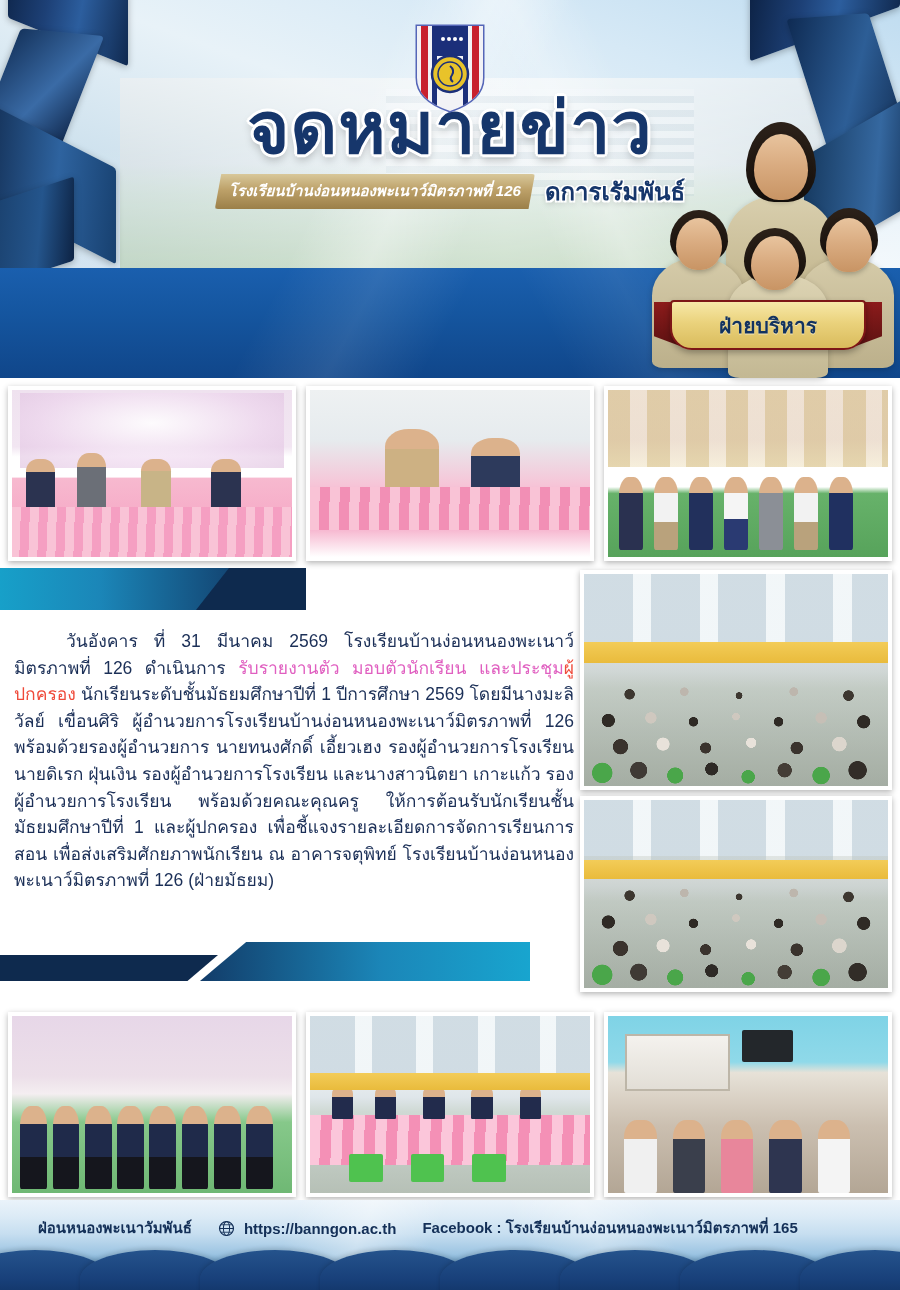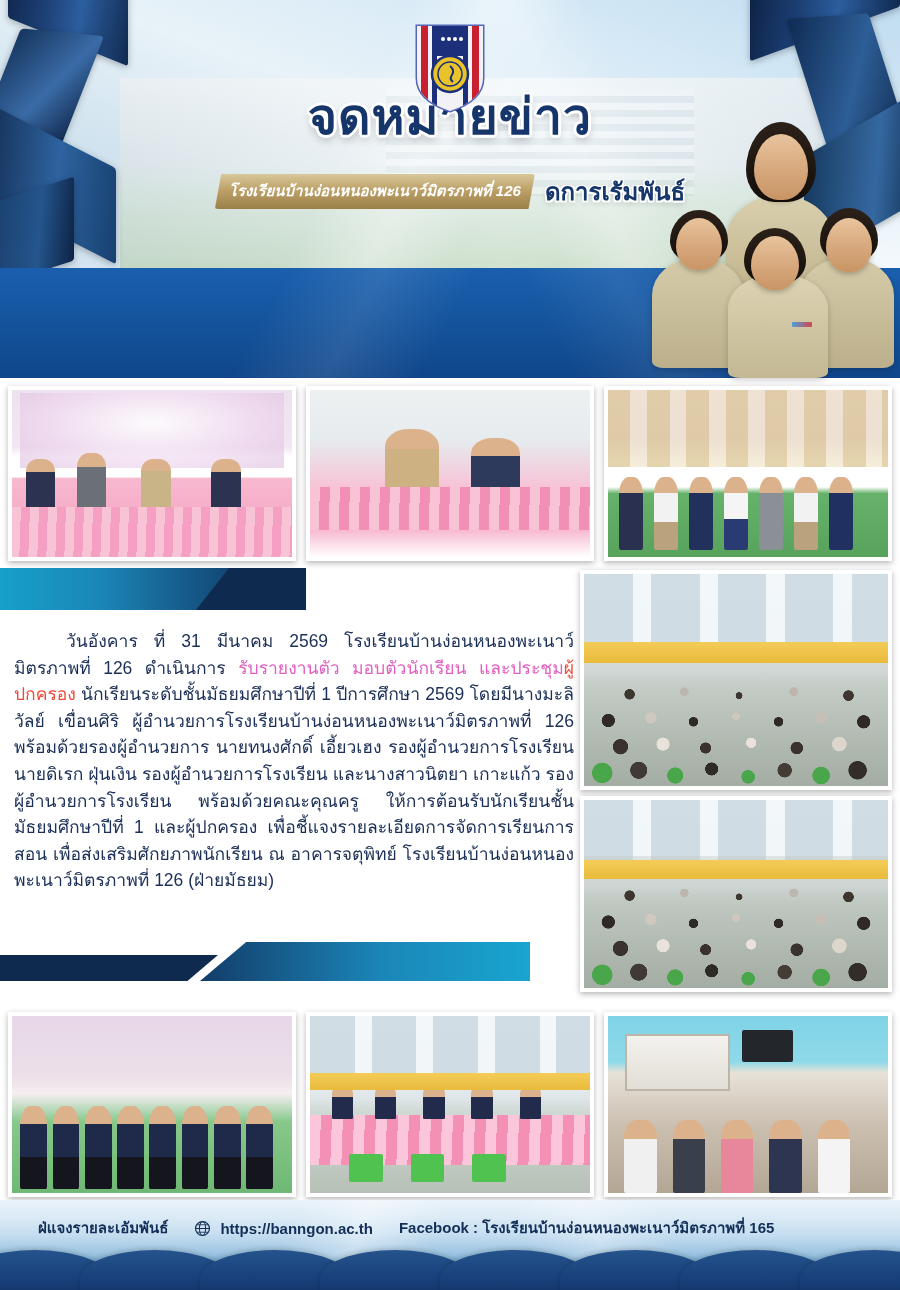--- a/index.html
+++ b/index.html
@@ -60,21 +60,21 @@
   .ribbon-r .rb3 { right:-18px; top:132px; width:120px; height:110px; transform:skewY(-30deg);
     background:linear-gradient(95deg,#16395f,#3568a0 60%,#0f2a4e); border-radius:3px;}
 
   .crest {
     position:absolute; left:50%; transform:translateX(-50%); top:22px;
     width:74px; height:92px; z-index:6;
   }
 
   .hdr-title {
     position:absolute; left:0; right:0; top:92px; text-align:center; z-index:5;
-    font-size:50px; font-weight:bold; color:#16366b; letter-spacing:1px;
+    font-size:72px; font-weight:bold; color:#16366b; letter-spacing:1px;
     line-height:1;
     text-shadow:
       -2px -2px 0 #fff, 2px -2px 0 #fff, -2px 2px 0 #fff, 2px 2px 0 #fff,
       -3px 0 0 #fff, 3px 0 0 #fff, 0 -3px 0 #fff, 0 3px 0 #fff,
       0 5px 10px rgba(0,0,0,.28);
   }
   .hdr-sub-wrap {
     position:absolute; left:0; right:0; top:172px; z-index:5;
     display:flex; justify-content:center; align-items:center; gap:10px;
   }
@@ -349,20 +349,27 @@
     <div class="body-u" style="left:156px; top:150px; width:94px; height:110px; background:linear-gradient(180deg,#d5cba9,#bcb08b);"></div>
     <div class="hair" style="left:176px; top:100px; width:58px; height:54px;"></div>
     <div class="face" style="left:182px; top:110px; width:46px; height:54px;"></div>
 
     <div class="body-u" style="left:84px; top:166px; width:100px; height:104px; background:linear-gradient(180deg,#ddd4b4,#c3b893);"></div>
     <div class="hair" style="left:100px; top:120px; width:62px; height:56px;"></div>
     <div class="face" style="left:107px; top:128px; width:48px; height:54px;"></div>
     <div class="badge-bar" style="left:148px; top:214px; width:20px; background:linear-gradient(90deg,#4aa0e0,#d7444a);"></div>
   </div>
 
+  <div class="exec-ribbon" style="position:absolute; right:28px; top:300px; width:208px; height:54px; z-index:10;">
+    <div class="tail-l"></div>
+    <div class="tail-r"></div>
+    <div class="band">
+      <span>ฝ่ายบริหาร</span>
+    </div>
+  </div>
 
   <div class="photo" style="left:8px; top:386px; width:288px; height:175px;">
     <div class="ph-in scene-stage">
       <div class="people-row">
         <div class="pp" style="left:3%;"></div>
         <div class="pp" style="left:22%; height:86%; background:linear-gradient(180deg,#dcb28c 0 24%,#6b6f77 24%);"></div>
         <div class="pp" style="left:46%; background:linear-gradient(180deg,#dcb28c 0 24%,#c8b487 24%);"></div>
         <div class="pp" style="left:72%;"></div>
       </div>
     </div>
@@ -462,21 +469,21 @@
       <div class="w" style="left:-40px;"></div>
       <div class="w" style="left:80px;"></div>
       <div class="w" style="left:200px;"></div>
       <div class="w" style="left:320px;"></div>
       <div class="w" style="left:440px;"></div>
       <div class="w" style="left:560px;"></div>
       <div class="w" style="left:680px;"></div>
       <div class="w" style="left:800px;"></div>
     </div>
     <div class="footer-text">
-      <span>ฝ่แจงรายละเอัมพันธ์</span>
+      <span>ฝ่อนหนองพะเนาวัมพันธ์</span>
       <span class="f-sep"></span>
       <span class="globe">
         <svg viewBox="0 0 20 20" width="17" height="17">
           <circle cx="10" cy="10" r="8.2" fill="none" stroke="#132f57" stroke-width="1.4"></circle>
           <ellipse cx="10" cy="10" rx="3.6" ry="8.2" fill="none" stroke="#132f57" stroke-width="1.2"></ellipse>
           <line x1="1.8" y1="10" x2="18.2" y2="10" stroke="#132f57" stroke-width="1.2"></line>
           <line x1="3" y1="5.6" x2="17" y2="5.6" stroke="#132f57" stroke-width="1"></line>
           <line x1="3" y1="14.4" x2="17" y2="14.4" stroke="#132f57" stroke-width="1"></line>
         </svg>
       </span>

